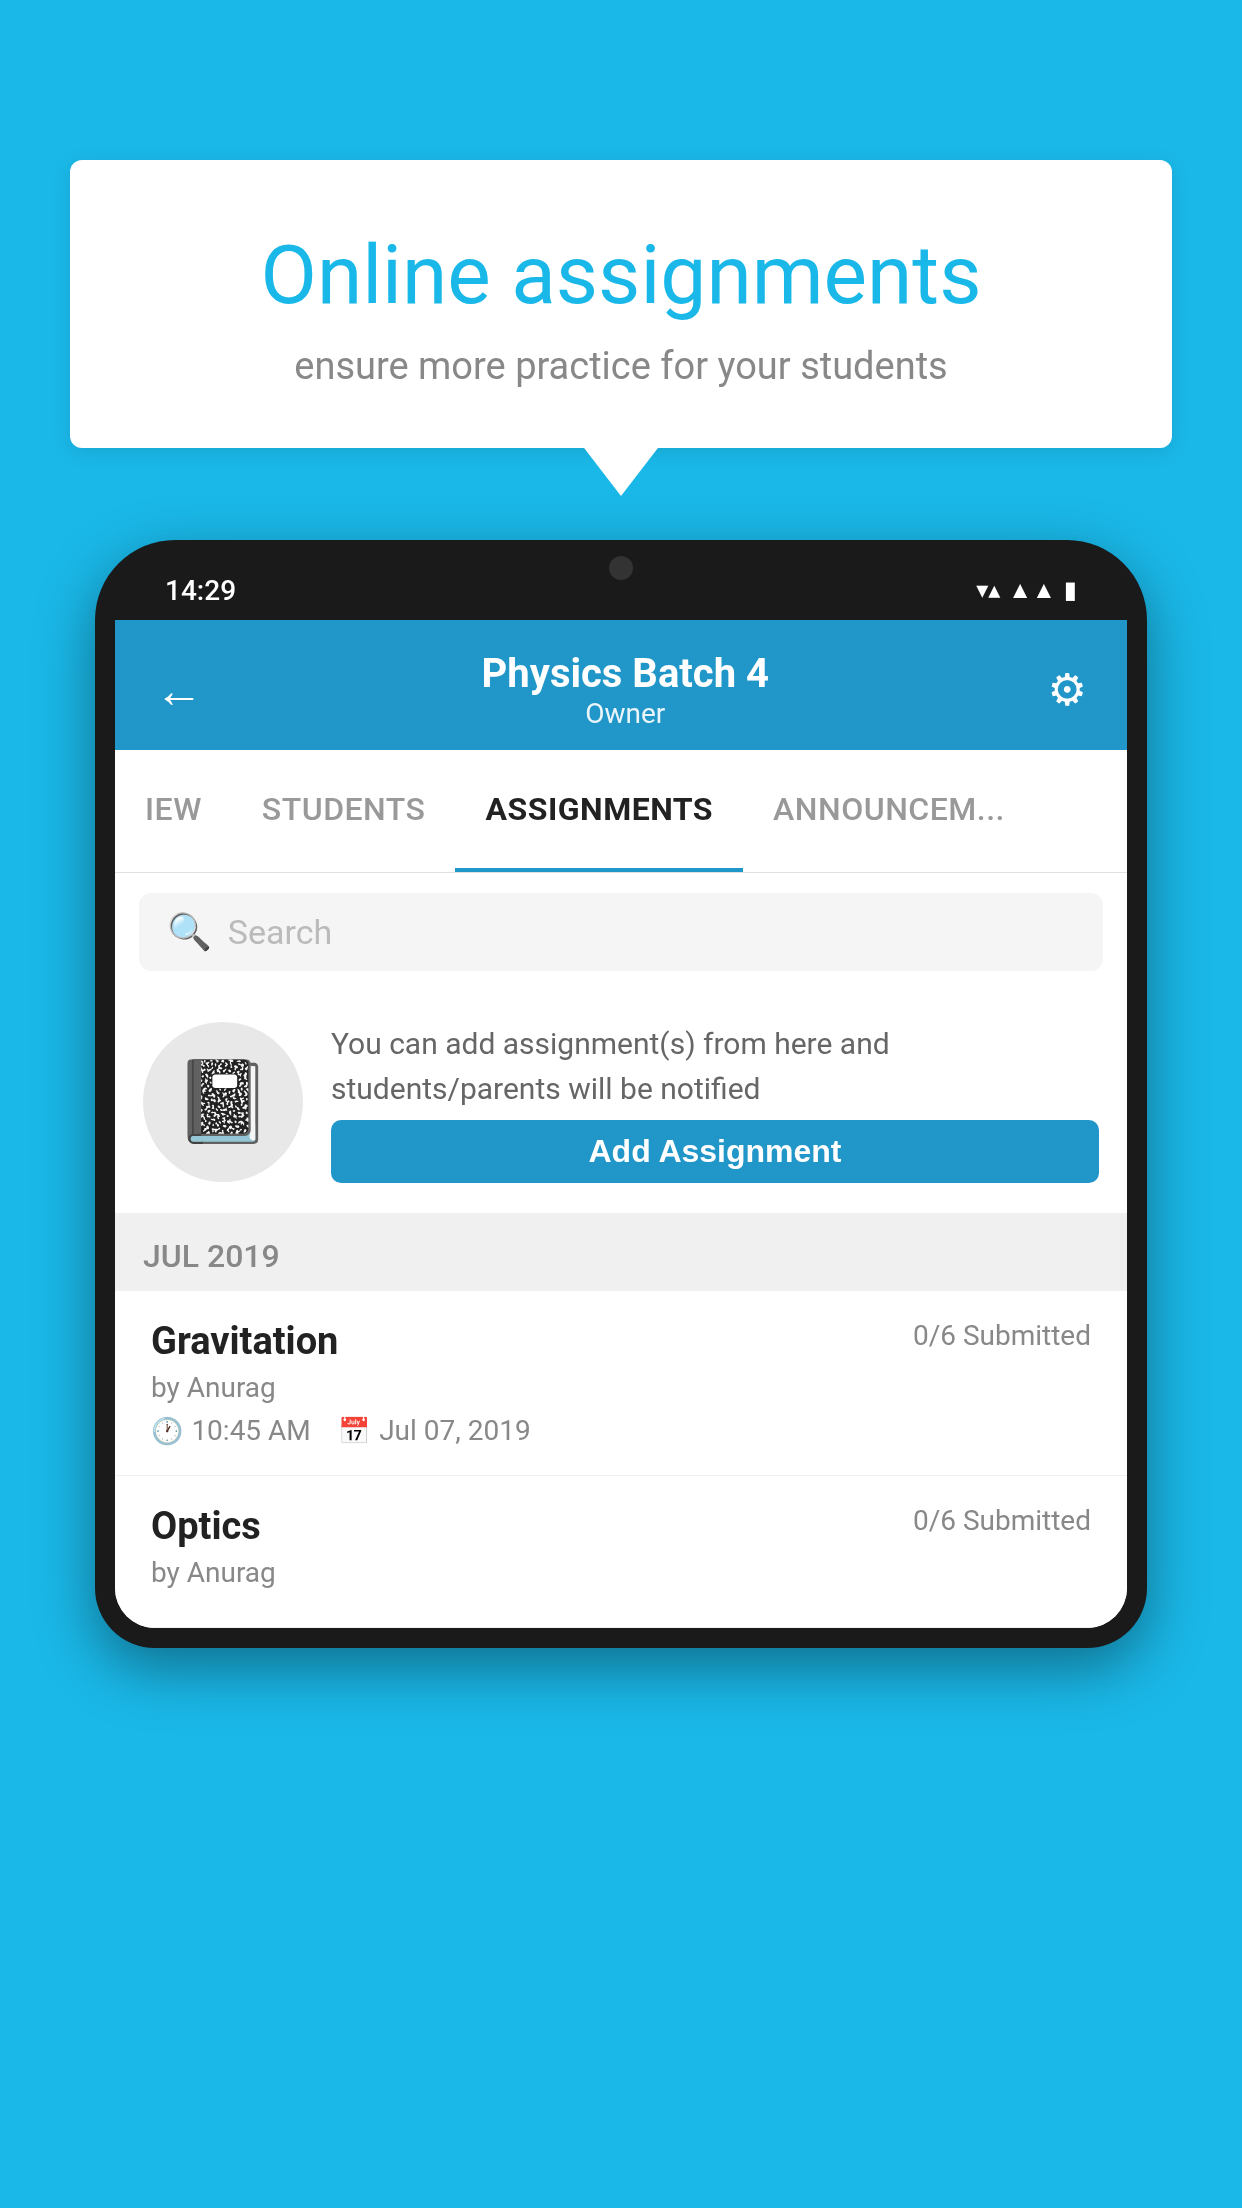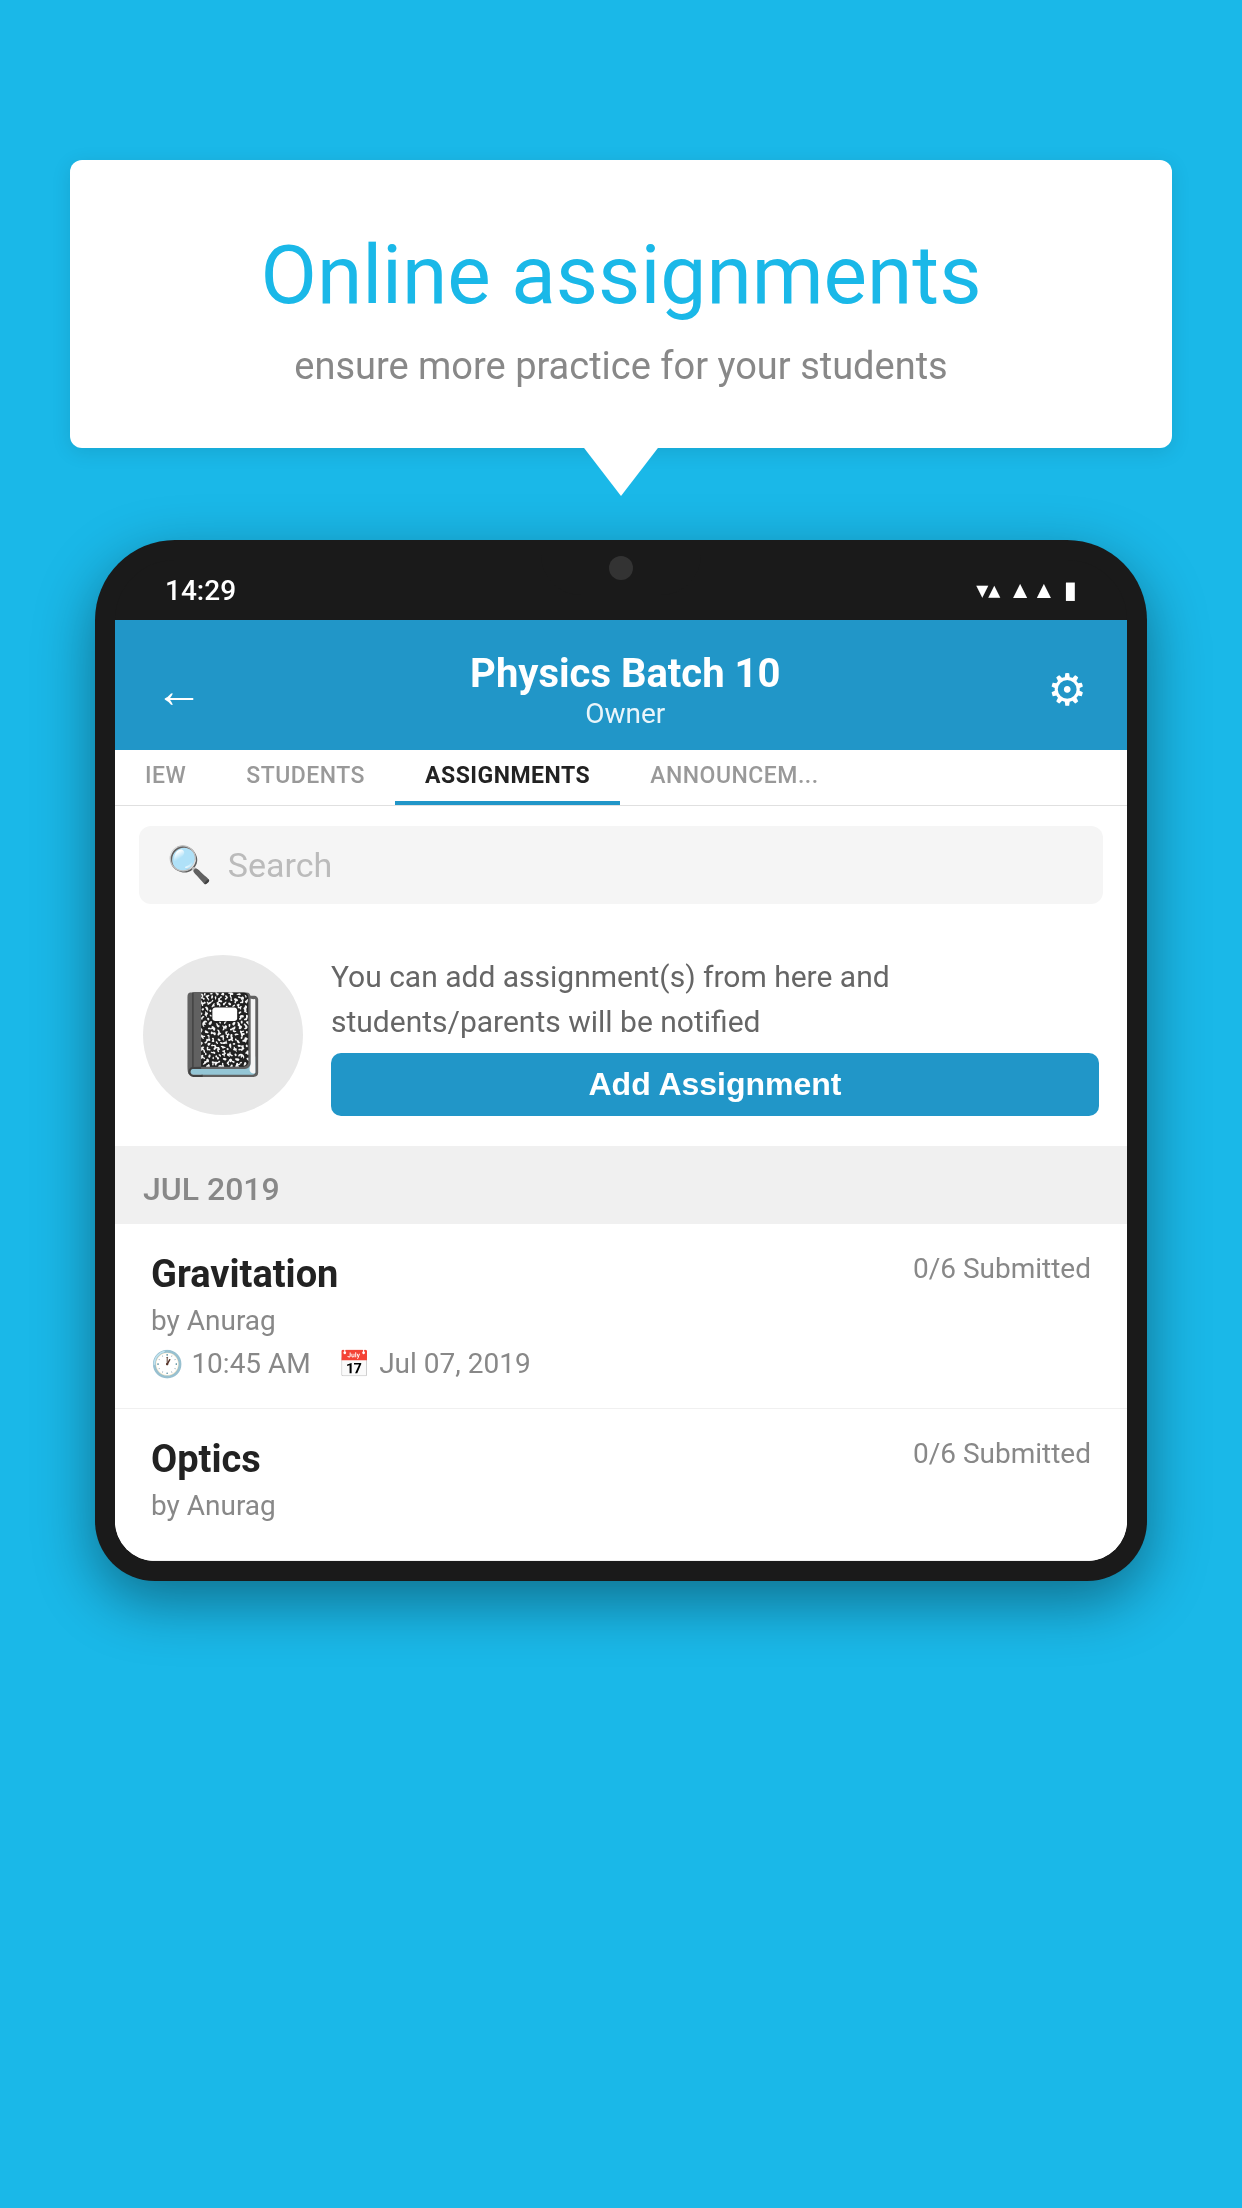--- a/index.html
+++ b/index.html
@@ -169,22 +169,22 @@
 
     
     .tabs-bar {
       display: flex;
       background: white;
       border-bottom: 1px solid #e0e0e0;
       overflow: hidden;
     }
 
     .tab-item {
-      padding: 12px 30px;
-      font-size: 23px;
+      padding: 40px 30px;
+      font-size: 32px;
       color: #999;
       font-weight: 500;
       text-transform: uppercase;
       letter-spacing: 0.5px;
       cursor: pointer;
       white-space: nowrap;
     }
 
     .tab-item.active {
       color: #222;
@@ -351,21 +351,21 @@
             <span style="color:white;font-size:24px;">▮</span>
           </div>
         </div>
       </div>
 
       <div class="phone-screen">
 
         <div class="app-header">
           <span class="header-back">←</span>
           <div class="header-center">
-            <div class="header-title">Physics Batch 10</div>
+            <div class="header-title">Physics Batch 4</div>
             <div class="header-subtitle">Owner</div>
           </div>
           <span class="header-gear">⚙</span>
         </div>
 
         <div class="tabs-bar">
           <div class="tab-item">IEW</div>
           <div class="tab-item">STUDENTS</div>
           <div class="tab-item active">ASSIGNMENTS</div>
           <div class="tab-item">ANNOUNCEM...</div>

